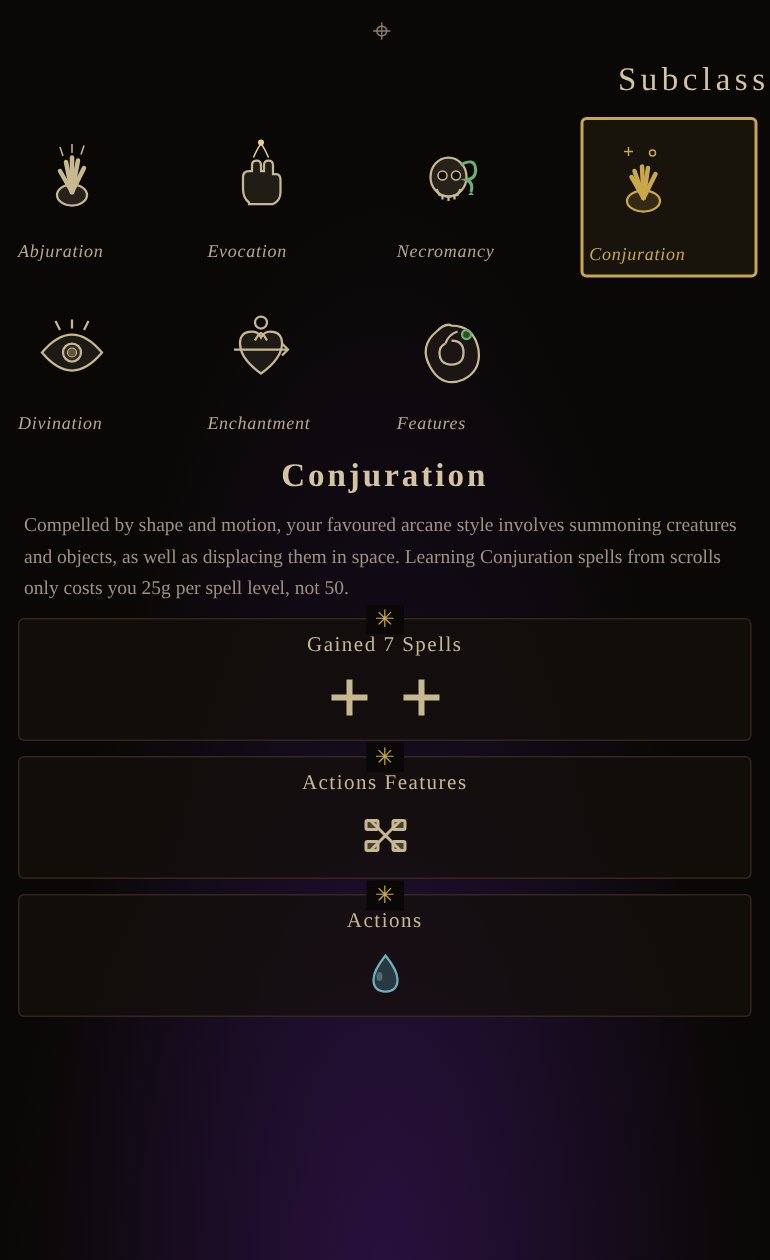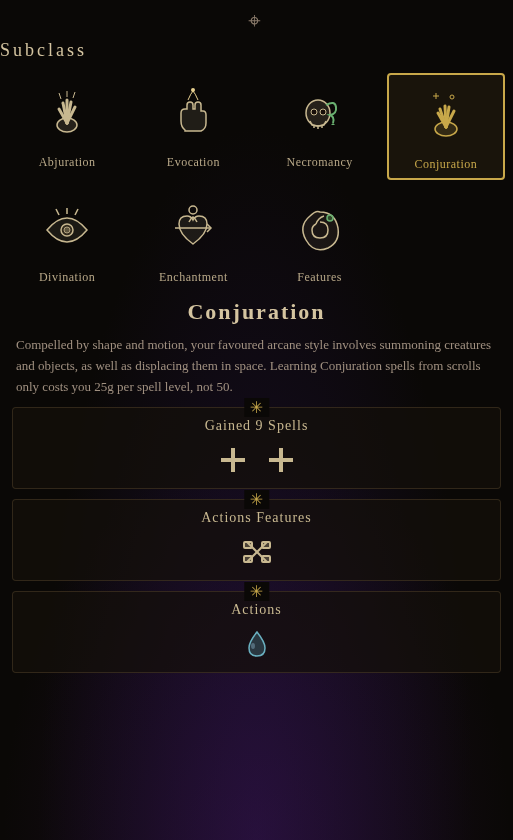--- a/index.html
+++ b/index.html
@@ -39,42 +39,43 @@
     .top-ornament {
       text-align: center;
       padding: 8px 0 2px;
       font-size: 22px;
       color: #8a7a6a;
       letter-spacing: 4px;
     }
 
     
     .page-title {
-      text-align: left;
-      font-size: 18px;
+      text-align: right;
+      font-size: 22px;
       color: #d4c4a0;
       letter-spacing: 3px;
       padding: 4px 0 12px;
       font-weight: normal;
     }
 
     
     .subclass-grid {
       display: grid;
       grid-template-columns: repeat(4, 1fr);
       gap: 8px;
       padding: 0 8px 8px;
     }
 
     .subclass-item {
       display: flex;
       flex-direction: column;
-      align-items: center;
+      align-items: flex-start;
       cursor: pointer;
       padding: 6px 4px;
+      font-style: italic;
     }
 
     .subclass-item.selected {
       border: 2px solid #c8a84a;
       border-radius: 4px;
       background: rgba(200, 168, 74, 0.08);
     }
 
     .subclass-icon-wrapper {
       width: 72px;
@@ -346,21 +347,21 @@
 
   </div>
 
   <div class="detail-section">
     <h2 class="detail-title">Conjuration</h2>
     <p class="detail-description">Compelled by shape and motion, your favoured arcane style involves summoning creatures and objects, as well as displacing them in space. Learning Conjuration spells from scrolls only costs you 25g per spell level, not 50.</p>
   </div>
 
   <div class="feature-card">
     <div class="feature-card-ornament asterisk">✳</div>
-    <div class="feature-card-title">Gained 9 Spells</div>
+    <div class="feature-card-title">Gained 7 Spells</div>
     <div class="spell-icons">
       <div class="spell-icon">
         <svg width="32" height="32" viewBox="0 0 32 32">
           <rect x="14" y="4" width="4" height="24" fill="#c8b890"></rect>
           <rect x="4" y="14" width="24" height="4" fill="#c8b890"></rect>
         </svg>
       </div>
       <div class="spell-icon">
         <svg width="32" height="32" viewBox="0 0 32 32">
           <rect x="14" y="4" width="4" height="24" fill="#c8b890"></rect>

